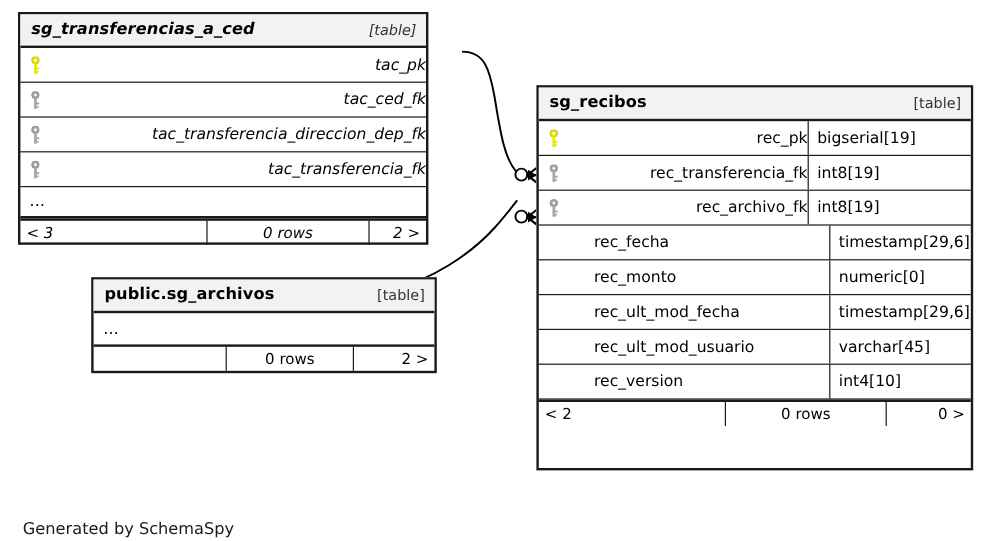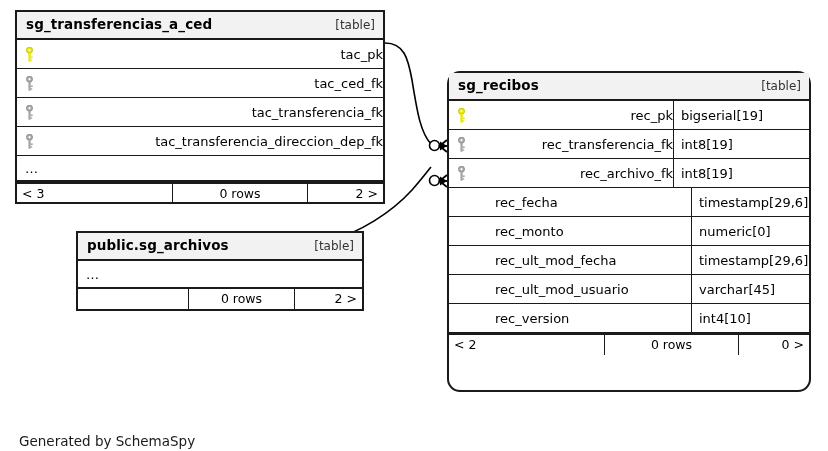--- a/index.html
+++ b/index.html
@@ -129,22 +129,23 @@
     overflow: hidden;
   }
   .ft-left   { justify-content: flex-start; padding-left: 5px; }
   .ft-mid    { justify-content: center; border-left: 1.5px solid #1a1a1a; border-right: 1.5px solid #1a1a1a; margin-left: 38px; }
   .ft-right  { justify-content: flex-end; padding-right: 5px; }
 
   
   #tbl-transferencias {
     left: 15px;
     top: 10px;
-    width: 370px;
+    width: 342px;
     height: 194px;
+    font-style: italic;
   }
   #tbl-transferencias .col-name { width: 100%; }
   #tbl-transferencias .ft-left  { width: 117px; }
   #tbl-transferencias .ft-mid   { width: 136px; }
   #tbl-transferencias .ft-right { flex: 1 1 auto; }
 
   #tbl-archivos {
     left: 76px;
     top: 231px;
     width: 288px;
@@ -154,21 +155,20 @@
   #tbl-archivos .ellipsis-row { height: 26px; border-bottom: none; }
   #tbl-archivos .ft-left  { width: 72px; }
   #tbl-archivos .ft-mid   { width: 107px; }
   #tbl-archivos .ft-right { flex: 1 1 auto; }
 
   #tbl-recibos {
     left: 447px;
     top: 71px;
     width: 364px;
     height: 321px;
-    border-radius: 13px;
   }
   #tbl-recibos .col-name { width: 224px; }
   #tbl-recibos .ft-left  { width: 117px; }
   #tbl-recibos .ft-mid   { width: 135px; }
   #tbl-recibos .ft-right { flex: 1 1 auto; }
 
   
   #credit {
     position: absolute;
     left: 19px;
@@ -238,34 +238,34 @@
 
     <div class="col-row">
       <div class="col-name">
         <svg class="keyicon" viewBox="0 0 9 15" xmlns="http://www.w3.org/2000/svg">
           <circle cx="4.5" cy="3.2" r="3.1" fill="#a6a6a6" stroke="#8c8c8c" stroke-width="0.7"></circle>
           <circle cx="4.5" cy="3.2" r="1.1" fill="#ffffff"></circle>
           <rect x="3.4" y="5.6" width="2.3" height="9.1" fill="#a6a6a6"></rect>
           <rect x="5.6" y="9.4" width="2.1" height="1.6" fill="#a6a6a6"></rect>
           <rect x="5.6" y="12.2" width="1.6" height="1.5" fill="#a6a6a6"></rect>
         </svg>
+        <span>tac_transferencia_direccion_dep_fk</span>
+      </div>
+    </div>
+
+    <div class="col-row">
+      <div class="col-name">
+        <svg class="keyicon" viewBox="0 0 9 15" xmlns="http://www.w3.org/2000/svg">
+          <circle cx="4.5" cy="3.2" r="3.1" fill="#a6a6a6" stroke="#8c8c8c" stroke-width="0.7"></circle>
+          <circle cx="4.5" cy="3.2" r="1.1" fill="#ffffff"></circle>
+          <rect x="3.4" y="5.6" width="2.3" height="9.1" fill="#a6a6a6"></rect>
+          <rect x="5.6" y="9.4" width="2.1" height="1.6" fill="#a6a6a6"></rect>
+          <rect x="5.6" y="12.2" width="1.6" height="1.5" fill="#a6a6a6"></rect>
+        </svg>
         <span>tac_transferencia_fk</span>
-      </div>
-    </div>
-
-    <div class="col-row">
-      <div class="col-name">
-        <svg class="keyicon" viewBox="0 0 9 15" xmlns="http://www.w3.org/2000/svg">
-          <circle cx="4.5" cy="3.2" r="3.1" fill="#a6a6a6" stroke="#8c8c8c" stroke-width="0.7"></circle>
-          <circle cx="4.5" cy="3.2" r="1.1" fill="#ffffff"></circle>
-          <rect x="3.4" y="5.6" width="2.3" height="9.1" fill="#a6a6a6"></rect>
-          <rect x="5.6" y="9.4" width="2.1" height="1.6" fill="#a6a6a6"></rect>
-          <rect x="5.6" y="12.2" width="1.6" height="1.5" fill="#a6a6a6"></rect>
-        </svg>
-        <span>tac_transferencia_direccion_dep_fk</span>
       </div>
     </div>
 
     <div class="ellipsis-row">…</div>
 
     <div class="tbl-footer">
       <div class="ft-left">&lt; 3</div>
       <div class="ft-mid">0 rows</div>
       <div class="ft-right">2 &gt;</div>
     </div>

